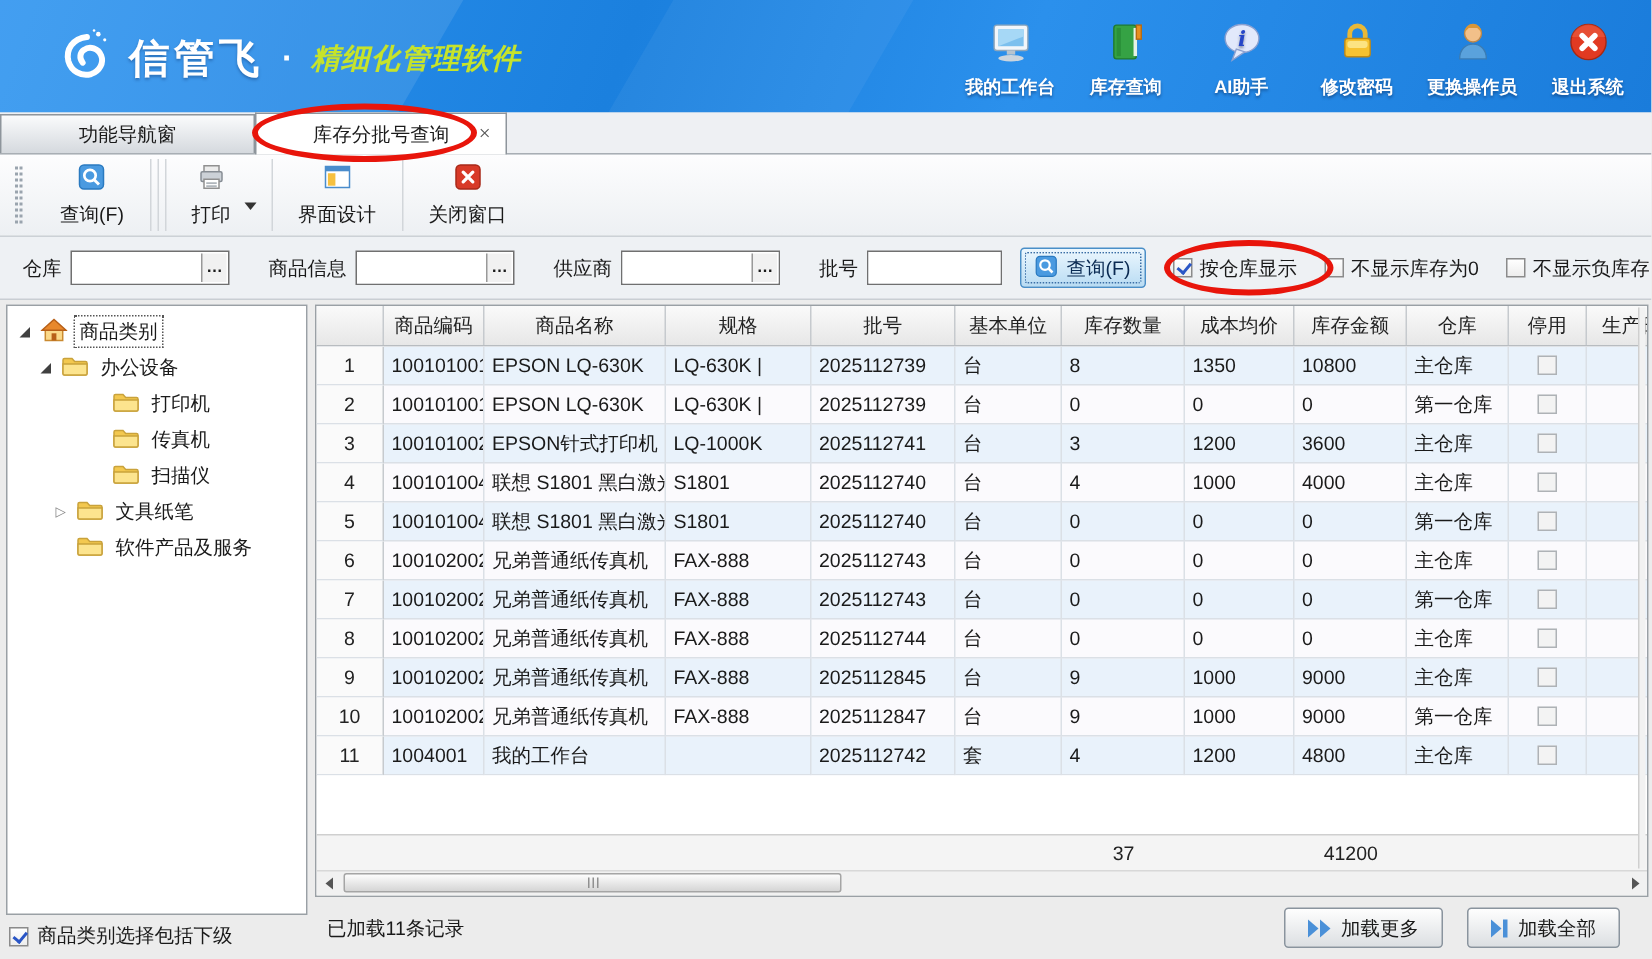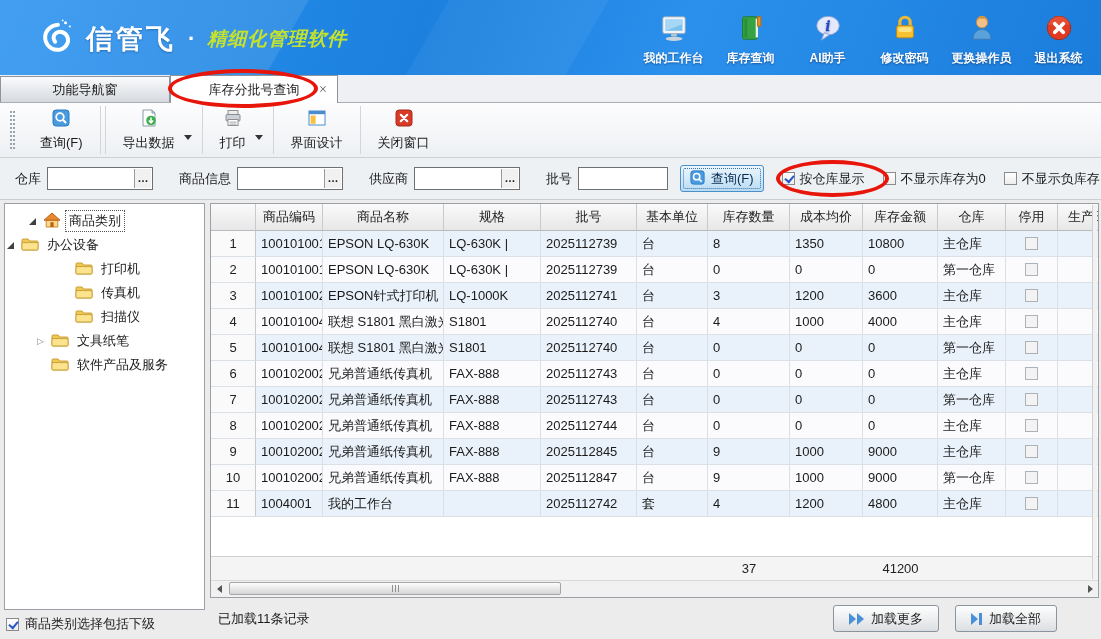--- a/index.html
+++ b/index.html
@@ -102,21 +102,21 @@
   .hs-left { left:0; } .hs-right { right:0; }
   .tri-l { width:0; height:0; border-top:4px solid transparent; border-bottom:4px solid transparent; border-right:5px solid #555; }
   .tri-r { width:0; height:0; border-top:4px solid transparent; border-bottom:4px solid transparent; border-left:5px solid #555; }
   .hs-thumb { position:absolute; left:18px; width:332px; top:1px; height:13px;
     background:linear-gradient(#fdfdfd,#d5d5d5); border:1px solid #a5a5a5; border-radius:2px; cursor:pointer;
     display:flex; align-items:center; justify-content:center; gap:2px; }
   .hs-thumb i { width:1px; height:7px; background:#909090; }
 
   .statusbar { position:absolute; left:210px; top:398px; width:891px; height:41px; display:flex; align-items:center; }
   .status-text { margin-left:8px; }
-  .loadbtns { position:absolute; right:44px; top:7px; display:flex; gap:16px; }
+  .loadbtns { position:absolute; right:21px; top:7px; display:flex; gap:16px; }
   .loadbtn { height:27px; padding:0 15px; border:1px solid #8a949e; border-radius:3px;
     background:linear-gradient(#fefefe,#dcdfe2); display:flex; align-items:center; gap:7px; cursor:pointer; }
   .tri-b { width:0; height:0; border-top:6px solid transparent; border-bottom:6px solid transparent; border-left:7px solid #4a90d8; }
   .bar-b { width:3px; height:12px; background:#4a90d8; }
   .dblarrow { display:flex; gap:1px; }
 
   
   .ann { position:absolute; border:4px solid #e8150b; border-radius:50%; pointer-events:none; z-index:60; }
   .ann-tab { left:168px; top:69px; width:150px; height:39px; }
   .ann-check { left:776px; top:160px; width:113px; height:37px; }
@@ -226,34 +226,20 @@
             <path d="M10.8 10.8 L14 14" stroke="#fff" stroke-width="2"></path>
           </svg>
       </span>
       <span>查询(F)</span>
     </div>
   </div>
   <div class="tsep"></div>
 
   <div class="tsep"></div>
 
-  <div class="tbtn-wrap">
-    <div class="tbtn">
-      <span>
-        <svg viewBox="0 0 18 18">
-            <path d="M3 1 h9 l3 3 v13 h-12z" fill="#ffffff" stroke="#8a9aa8"></path>
-        <path d="M12 1 l3 3 h-3z" fill="#d8e0e8" stroke="#8a9aa8"></path>
-        <circle cx="11" cy="11.5" r="4.8" fill="#3fae4a"></circle>
-            <path d="M11 8.6 v5 M8.8 11.4 l2.2 2.4 2.2-2.4" stroke="#fff" stroke-width="1.5" fill="none"></path>
-          </svg>
-      </span>
-      <span>导出数据</span>
-    </div>
-    <span class="caret"></span>
-  </div>
   <div class="tsep"></div>
 
   <div class="tbtn-wrap">
     <div class="tbtn">
       <span>
         <svg viewBox="0 0 18 18">
             <rect x="4" y="1.5" width="10" height="4" fill="#ececec" stroke="#909090"></rect>
         <rect x="2" y="5.5" width="14" height="6.5" rx="1" fill="#ccd1d7" stroke="#878d94"></rect>
         <rect x="4" y="10.5" width="10" height="6" fill="#ffffff" stroke="#909090"></rect>
         <rect x="5.5" y="12.5" width="7" height="1.2" fill="#b0b6bc"></rect>
@@ -339,32 +325,32 @@
   <div class="fcheck">
     <span class="cb"></span>
     <span>不显示负库存</span>
   </div>
 </div>
 
 <div class="main">
 
   <div class="treepanel">
     <div id="tree-box">
-        <div class="tree-row selected" style="padding-left: 22px;">
+        <div class="tree-row selected" style="padding-left: 6px;">
           <span class="arrow">
             <span class="arr-exp"></span>
           </span>
           <span><svg class="tree-ico" viewBox="0 0 18 16">
               <path d="M3.2 8 h11.6 v7 h-11.6z" fill="#fbd98a" stroke="#ca8a30"></path>
     <path d="M1 8.2 L9 1 L17 8.2z" fill="#e8882c" stroke="#b86018"></path>
     <rect x="7.4" y="10.2" width="3.2" height="4.8" fill="#b86018"></rect>
             </svg></span>
           <span class="tree-label">商品类别</span>
         </div>
-        <div class="tree-row" style="">
+        <div class="tree-row" style=" margin-left: 20px;">
           <span class="arrow">
             <span class="arr-exp"></span>
           </span>
           <span><svg class="tree-ico" viewBox="0 0 18 14">
               <path d="M1 3 a1 1 0 0 1 1 -1 h5 l1.8 2 h7.2 a1 1 0 0 1 1 1 v7 a1 1 0 0 1 -1 1 h-14 a1 1 0 0 1 -1 -1z" fill="#f3c84f" stroke="#c9a23b"></path>
     <path d="M1 5.6 h16 v6.4 a1 1 0 0 1 -1 1 h-14 a1 1 0 0 1 -1 -1z" fill="#fce48e" stroke="#c9a23b"></path>
             </svg></span>
           <span class="tree-label">办公设备</span>
         </div>
         <div class="tree-row" style="padding-left: 54px;">

